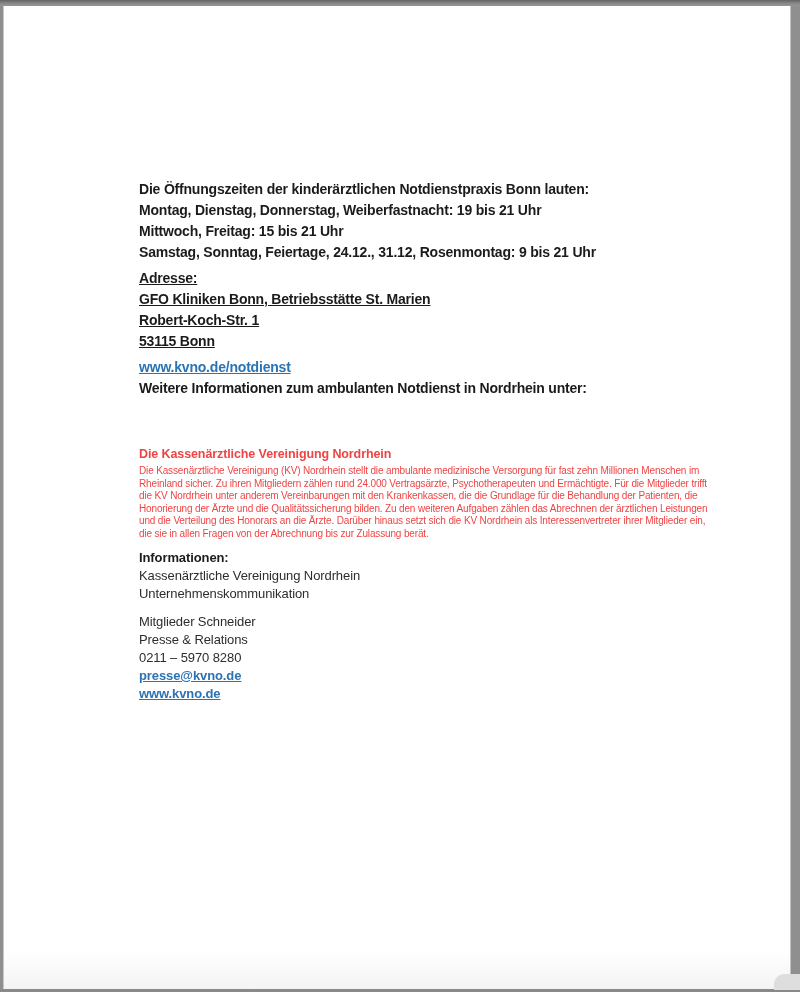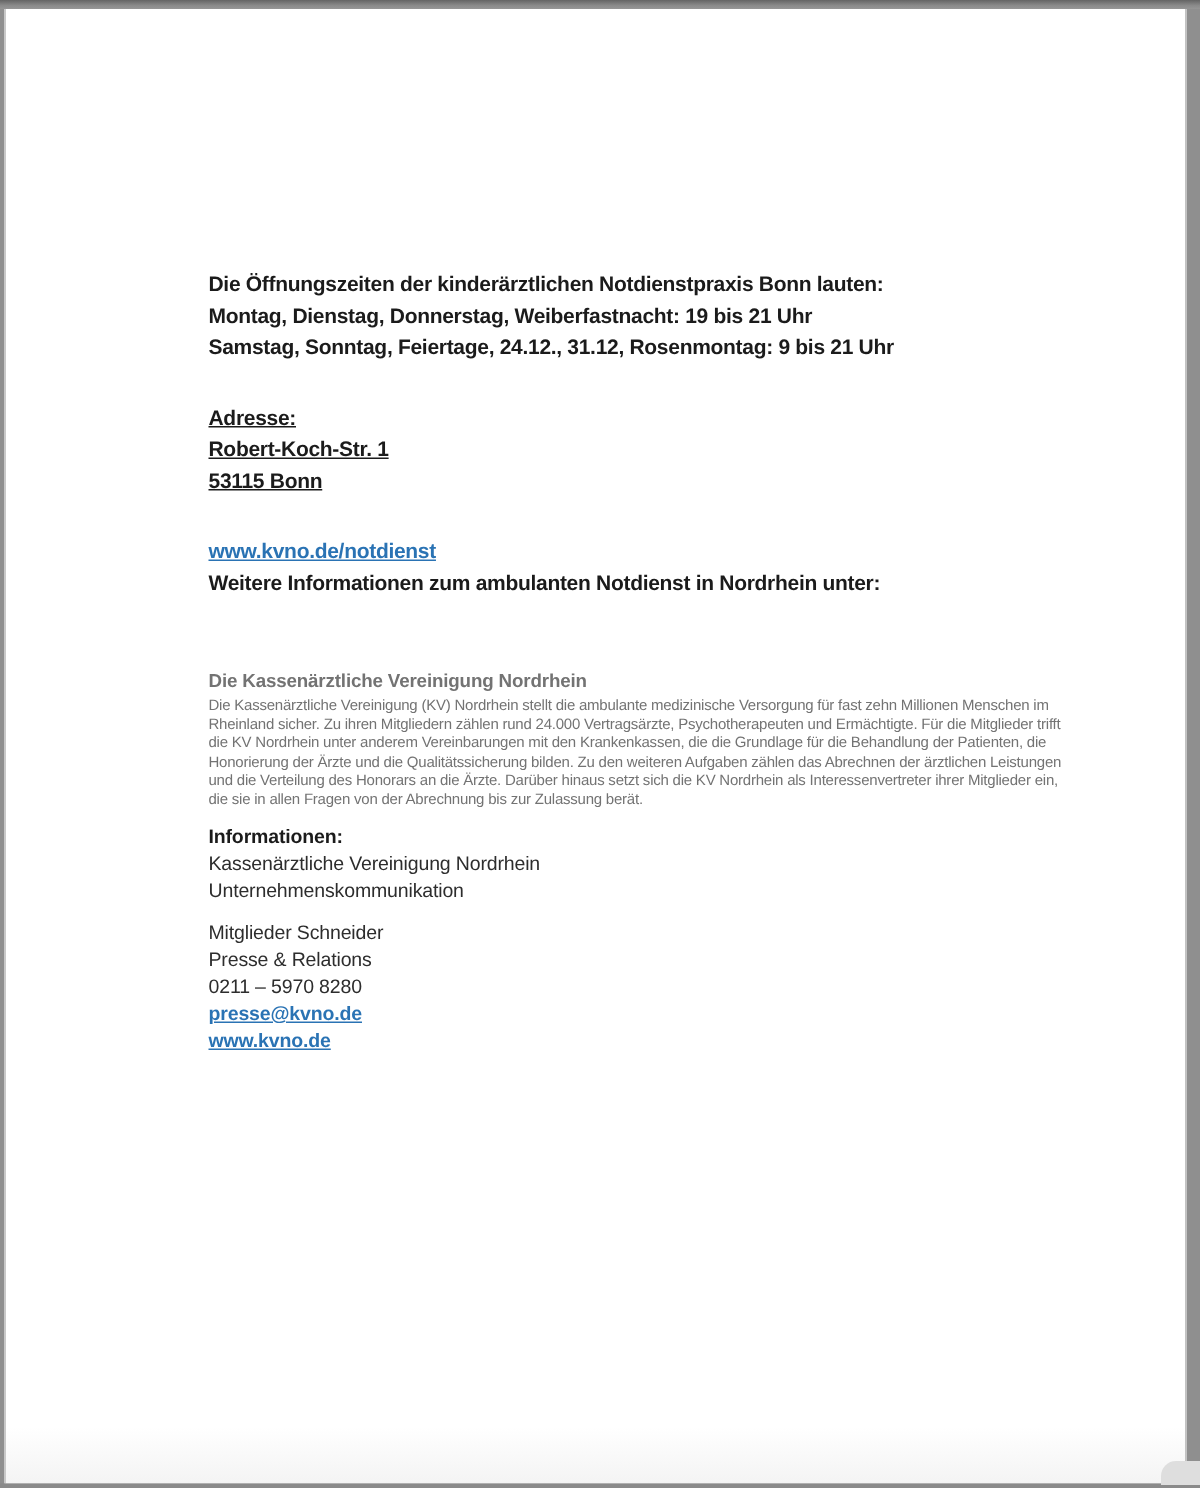--- a/index.html
+++ b/index.html
@@ -41,21 +41,21 @@
     font-size: 14px; line-height: 21px; font-weight: 700;
     color: #1b1b1b; letter-spacing: -0.2px; white-space: nowrap;
   }
   .link {
     color: #2a73b4; text-decoration: underline; cursor: pointer;
   }
   .b-hours    { top: 173px; }
   .b-address  { top: 262px; text-decoration: underline; }
   .b-moreinfo { top: 351px; }
 
-  .b-boiler { top: 440px; width: 574px; color: #737373; }
+  .b-boiler { top: 440px; width: 574px; color: #ef4444; }
   .boiler-heading {
     font-size: 12.5px; font-weight: 700; line-height: 16px; letter-spacing: -0.1px;
   }
   .boiler-text {
     margin-top: 3px; font-size: 10px; line-height: 12.6px; letter-spacing: -0.15px;
     text-align: left;
   }
 
   .t-press { font-size: 13px; line-height: 18px; letter-spacing: -0.1px; color: #2d2d2d; white-space: nowrap; }
   .t-press .label { font-weight: 700; color: #1b1b1b; }
@@ -72,25 +72,27 @@
 </head>
 <body>
 
 <div class="frame-top"></div>
 
 <div class="page">
 
   <div class="block b-hours t-main">
     <div>Die Öffnungszeiten der kinderärztlichen Notdienstpraxis Bonn lauten:</div>
     <div>Montag, Dienstag, Donnerstag, Weiberfastnacht: 19 bis 21 Uhr</div>
+    <div>Mittwoch, Freitag: 15 bis 21 Uhr</div>
     <div>Samstag, Sonntag, Feiertage, 24.12., 31.12, Rosenmontag: 9 bis 21 Uhr</div>
   </div>
 
   <div class="block b-address t-main">
     <div>Adresse:</div>
+    <div>GFO Kliniken Bonn, Betriebsstätte St. Marien</div>
     <div>Robert-Koch-Str. 1</div>
     <div>53115 Bonn</div>
   </div>
 
   <div class="block b-moreinfo t-main">
     <div>
       <a class="link">www.kvno.de/notdienst</a>
     </div>
     <div>Weitere Informationen zum ambulanten Notdienst in Nordrhein unter:</div>
   </div>

